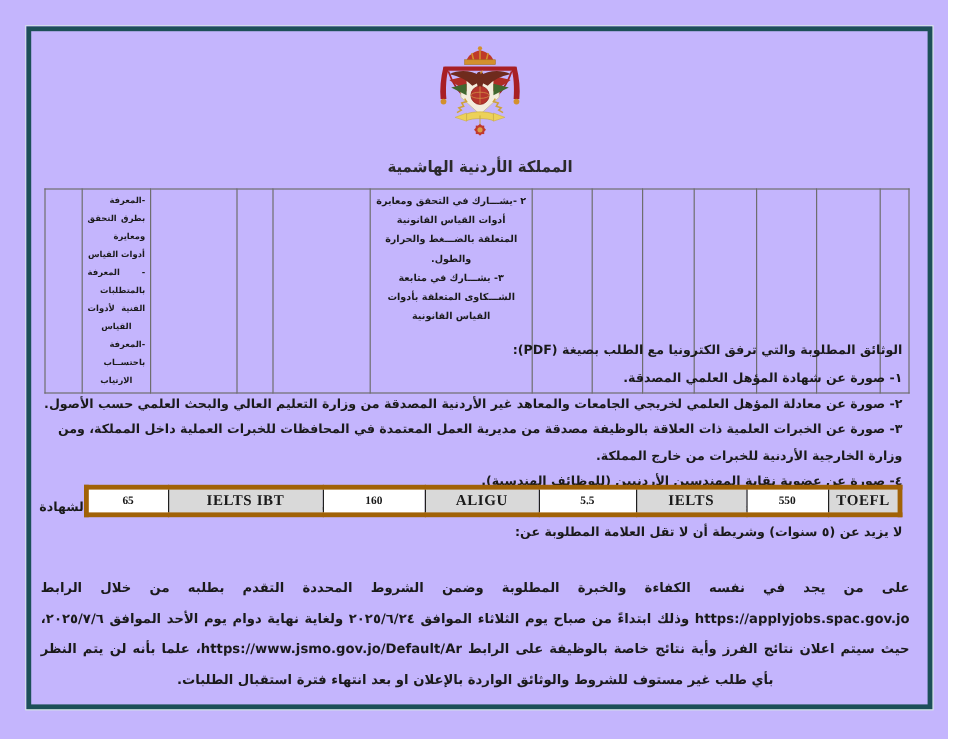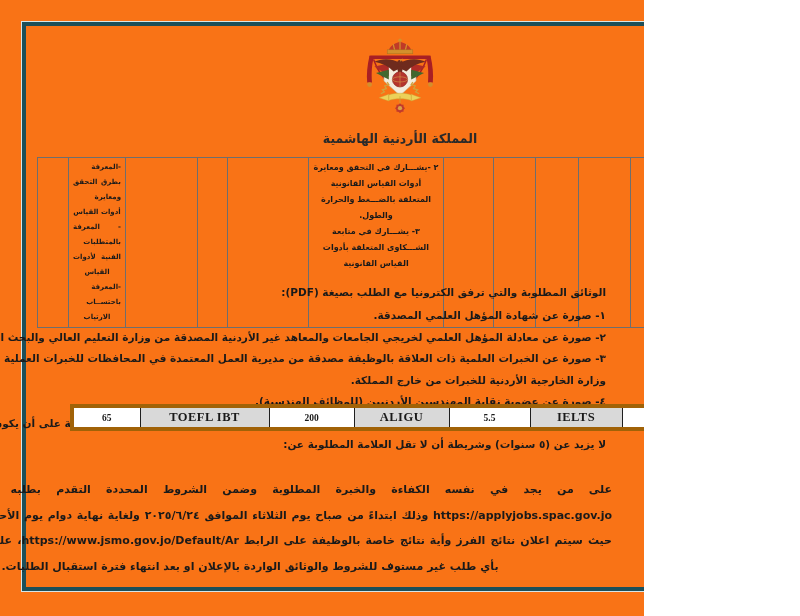--- a/index.html
+++ b/index.html
@@ -1,21 +1,21 @@
 <!DOCTYPE html>
 <html><head>
 <meta charset="utf-8">
 <style>
   html,body{margin:0;padding:0;}
   body{
     width:800px;height:616px;background:#ffffff;
     font-family:"DejaVu Sans",sans-serif;color:#1a1a1a;
     -webkit-font-smoothing:antialiased;
   }
-  .sheet{position:relative;width:644px;height:616px;overflow:hidden;background:#f97316;}
+  .sheet{position:relative;width:790px;height:616px;overflow:hidden;background:#c4b5fd;}
   .frame{
     position:absolute;left:22px;top:22px;width:755px;height:569px;
     box-sizing:border-box;border:4px solid #1d4f58;
     box-shadow:0 0 0 1px #d7e6e7;
   }
   
   .emblem-wrap{position:absolute;left:0;top:36px;width:800px;text-align:center;}
   .emblem-svg{display:inline-block;}
   .kingdom-name{
     margin-top:1px;font-size:12.5px;font-weight:bold;color:#2a2a2a;
@@ -171,22 +171,22 @@
         <col style="width:85px">
         <col style="width:95px">
       <col style="width:81px">
         <col style="width:92px">
         <col style="width:68px">
         <col style="width:60px">
     </colgroup>
     <tbody>
         <tr>
       <td class="score">65</td>
-      <td class="name">TOEFL IBT</td>
-      <td class="score">200</td>
+      <td class="name">IELTS IBT</td>
+      <td class="score">160</td>
       <td class="name">ALIGU</td>
       <td class="score">5.5</td>
       <td class="name">IELTS</td>
       <td class="score">550</td>
       <td class="name">TOEFL</td>
     </tr>
   </tbody>
     </table>
 
   <div class="footer-par">

